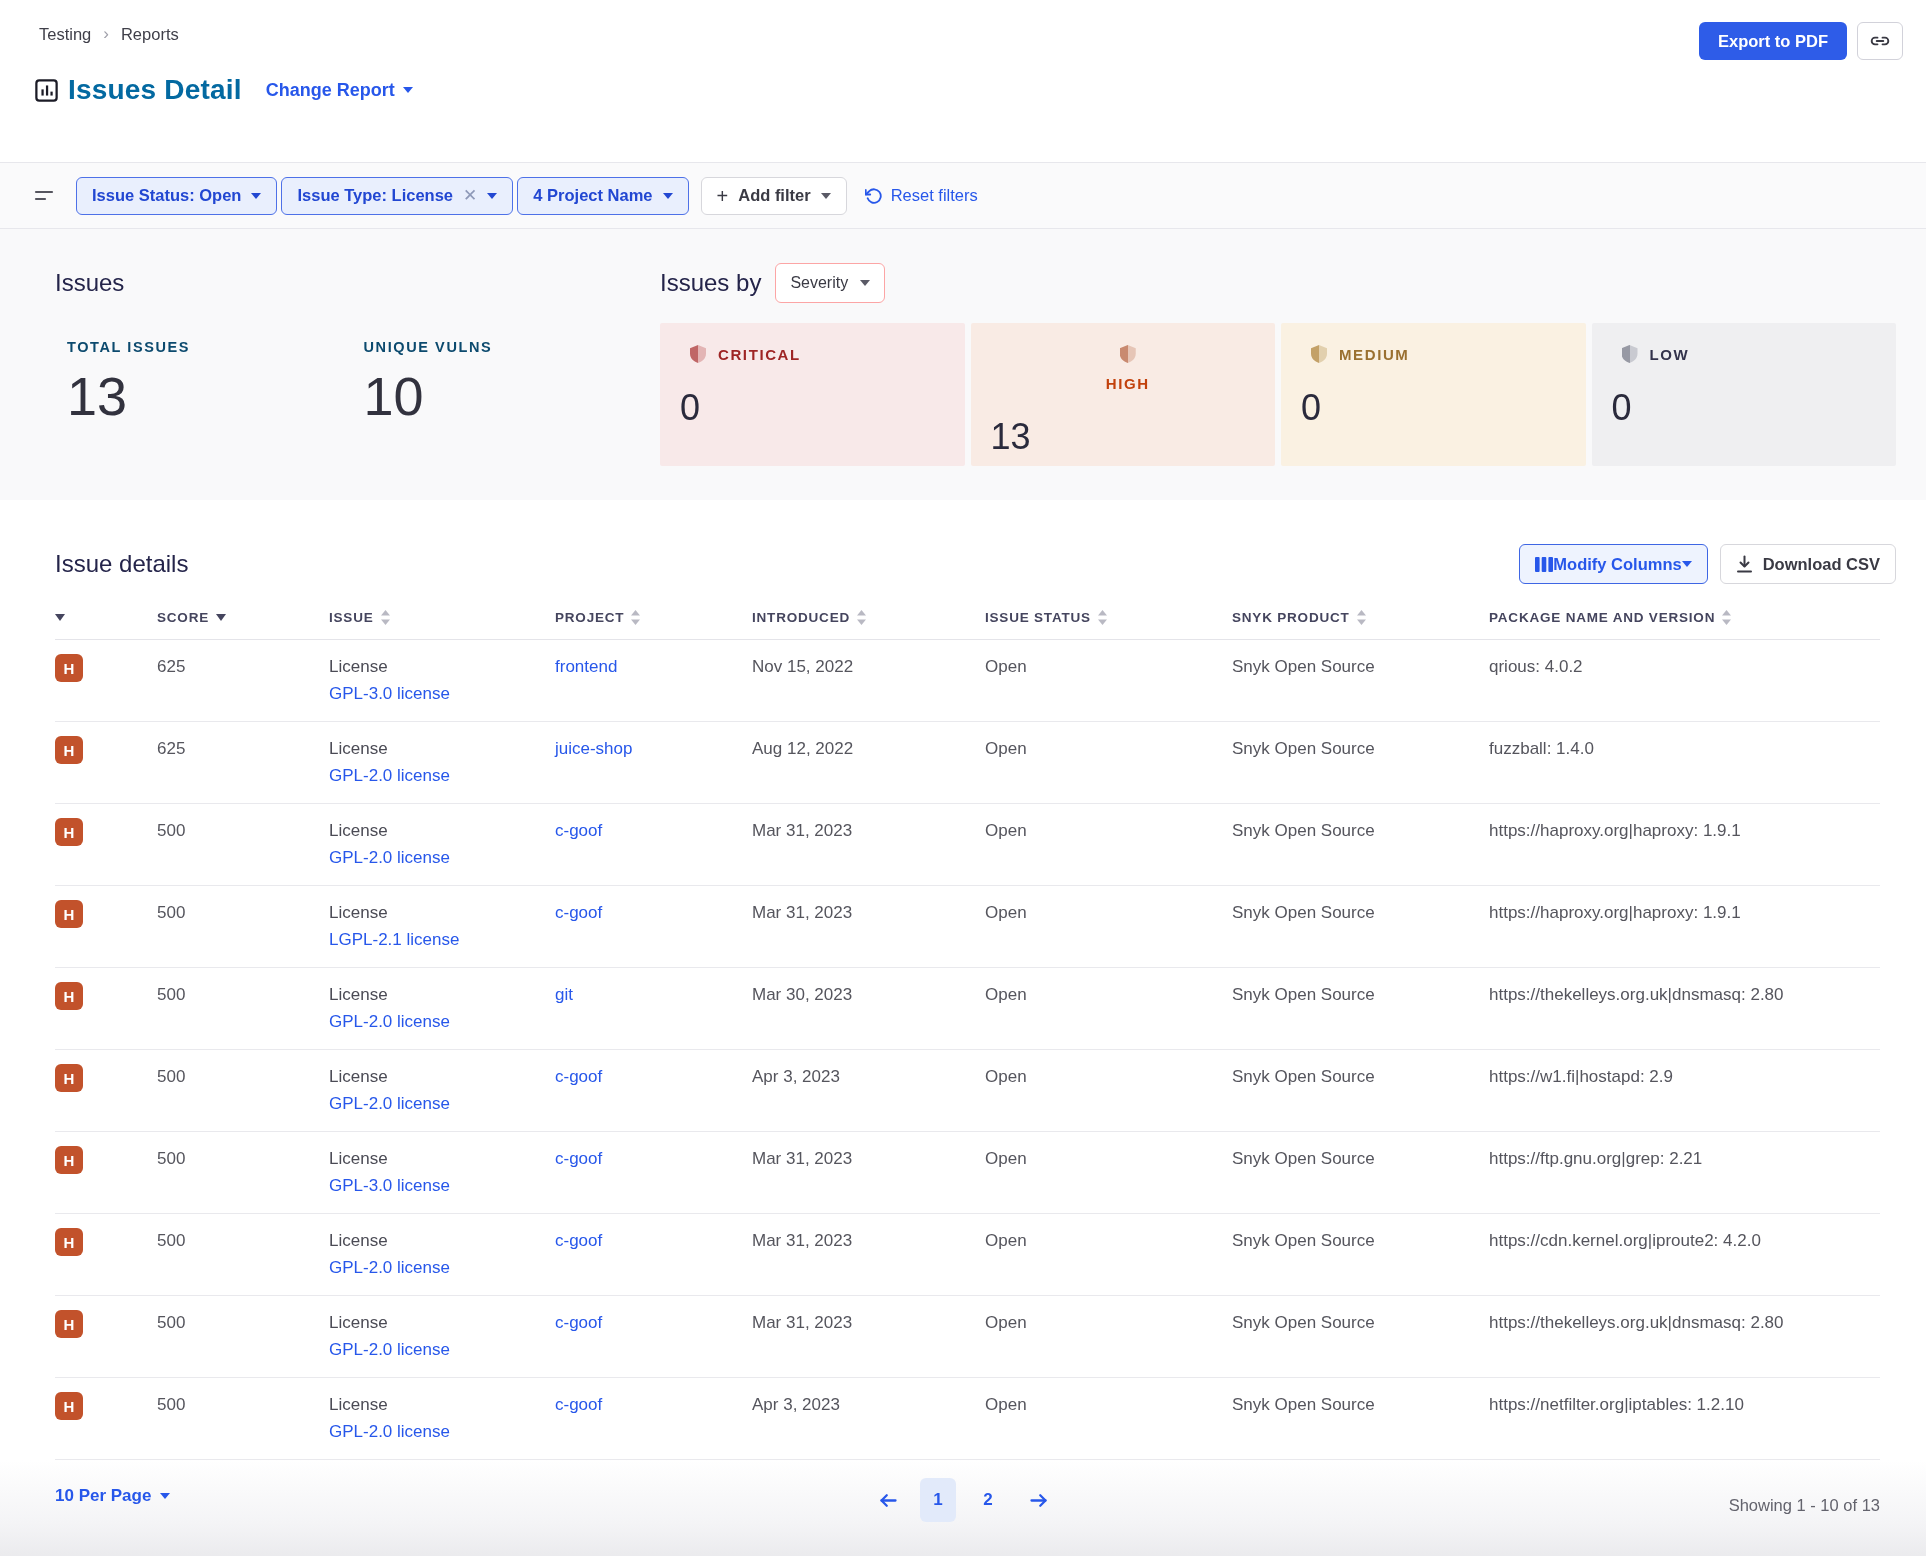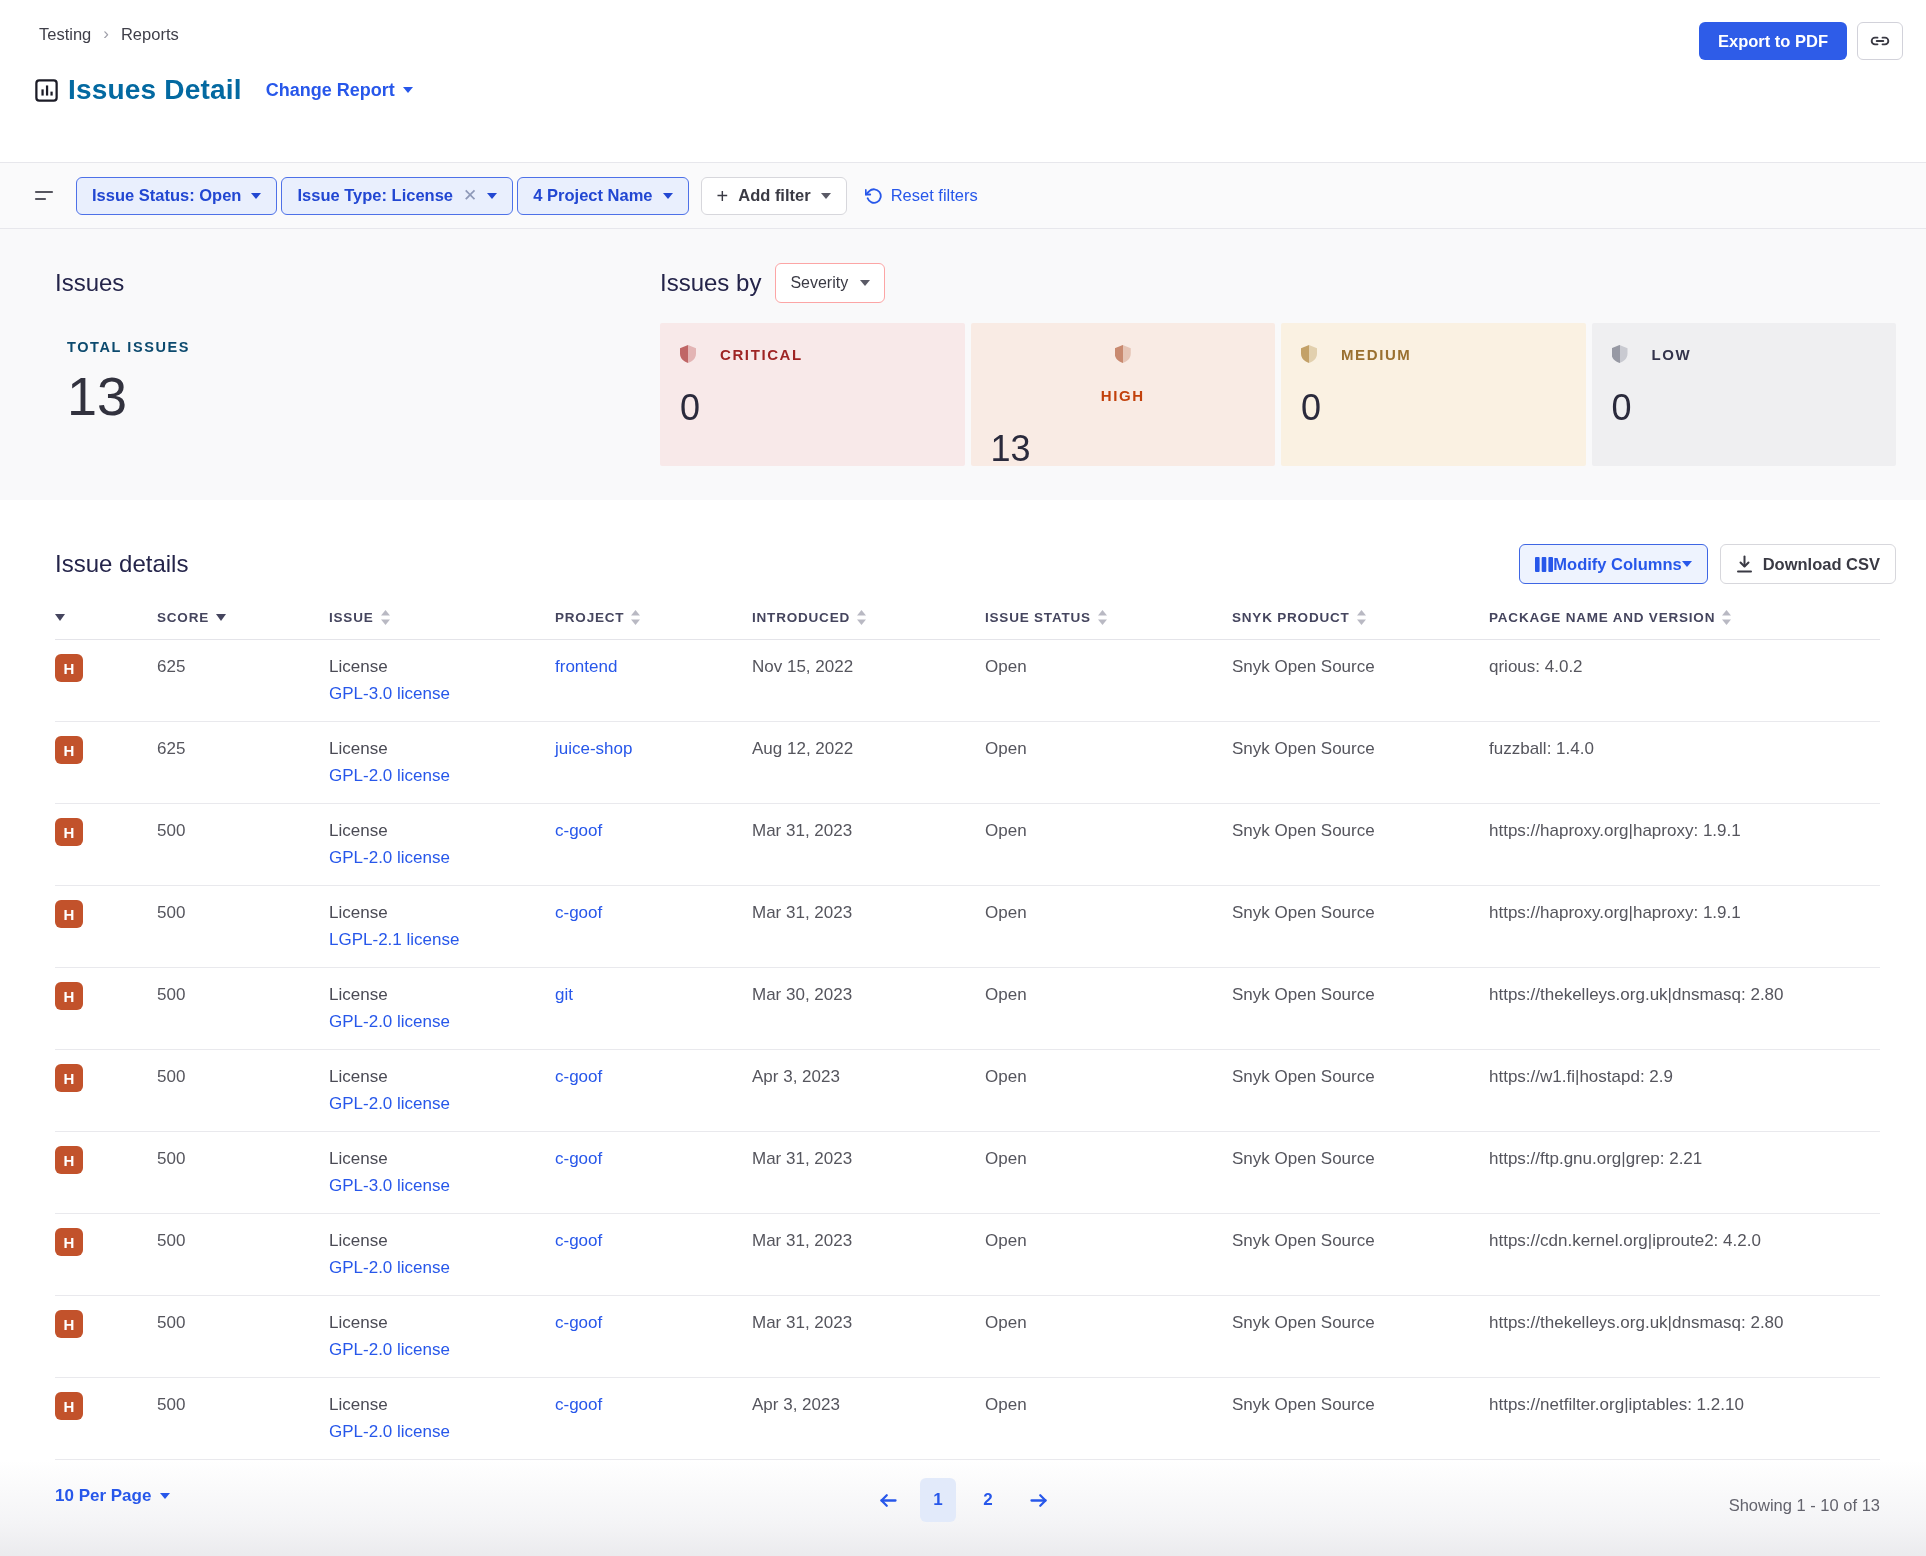--- a/index.html
+++ b/index.html
@@ -44,21 +44,21 @@
   .stat { width:312px; }
   .stat-label { font-size:14.5px; font-weight:700; letter-spacing:1.6px; color:#0c4a6e; }
   .stat-value { font-size:54px; font-weight:500; color:#32323e; margin-top:10px; }
   .issues-by-row { display:flex; align-items:center; gap:14px; }
   .issues-by-label { font-size:24px; font-weight:500; color:#24244a; }
   .select-btn { display:flex; align-items:center; gap:12px; background:#fff; border:1px solid #fca5a5;
     border-radius:6px; height:40px; padding:0 14px; font-size:16px; color:#3a3a44; cursor:pointer; font-family:inherit; }
   .select-btn .caret-down { border-top-color:#5a5a66; }
   .sev-cards { display:flex; gap:6px; margin-top:20px; }
   .sev-card { flex:1; height:143px; padding:22px 20px; border-radius:2px; }
-  .sev-head { display:flex; align-items:center; gap:24px; font-size:15px; font-weight:700; letter-spacing:1.6px; }
+  .sev-head { display:flex; align-items:center; gap:12px; font-size:15px; font-weight:700; letter-spacing:1.6px;margin-left:10px; }
   .shield { width:16px; height:18px;
     clip-path:path("M8 0 L16 3.2 L16 8.5 C16 13.5 12.6 16.3 8 18 C3.4 16.3 0 13.5 0 8.5 L0 3.2 Z");
     background:linear-gradient(90deg, var(--s1) 0 52%, var(--s2) 52% 100%); }
   .sev-value { font-size:36px; font-weight:500; color:#2a2a3c; margin-top:24px; }
 
   
   .details { background:#fff; padding-top:44px; }
   .details-head { display:flex; align-items:center; justify-content:space-between; padding:0 30px 0 55px; }
   .details-actions { display:flex; gap:12px; }
   .btn-blue-soft { display:flex; align-items:center; height:40px; padding:0 15px;
@@ -182,20 +182,24 @@
 <div class="summary">
   <div class="summary-left">
     <div class="section-title">Issues</div>
     <div class="stats">
 
         <div class="stat">
           <div class="stat-label">TOTAL ISSUES</div>
           <div class="stat-value">13</div>
         </div>
 
+        <div class="stat">
+          <div class="stat-label">UNIQUE VULNS</div>
+          <div class="stat-value">10</div>
+        </div>
       </div>
   </div>
   <div class="summary-right">
     <div class="issues-by-row">
       <span class="issues-by-label">Issues by</span>
       <button class="select-btn">
         <span>Severity</span>
         <span class="caret-down"></span>
       </button>
     </div>

